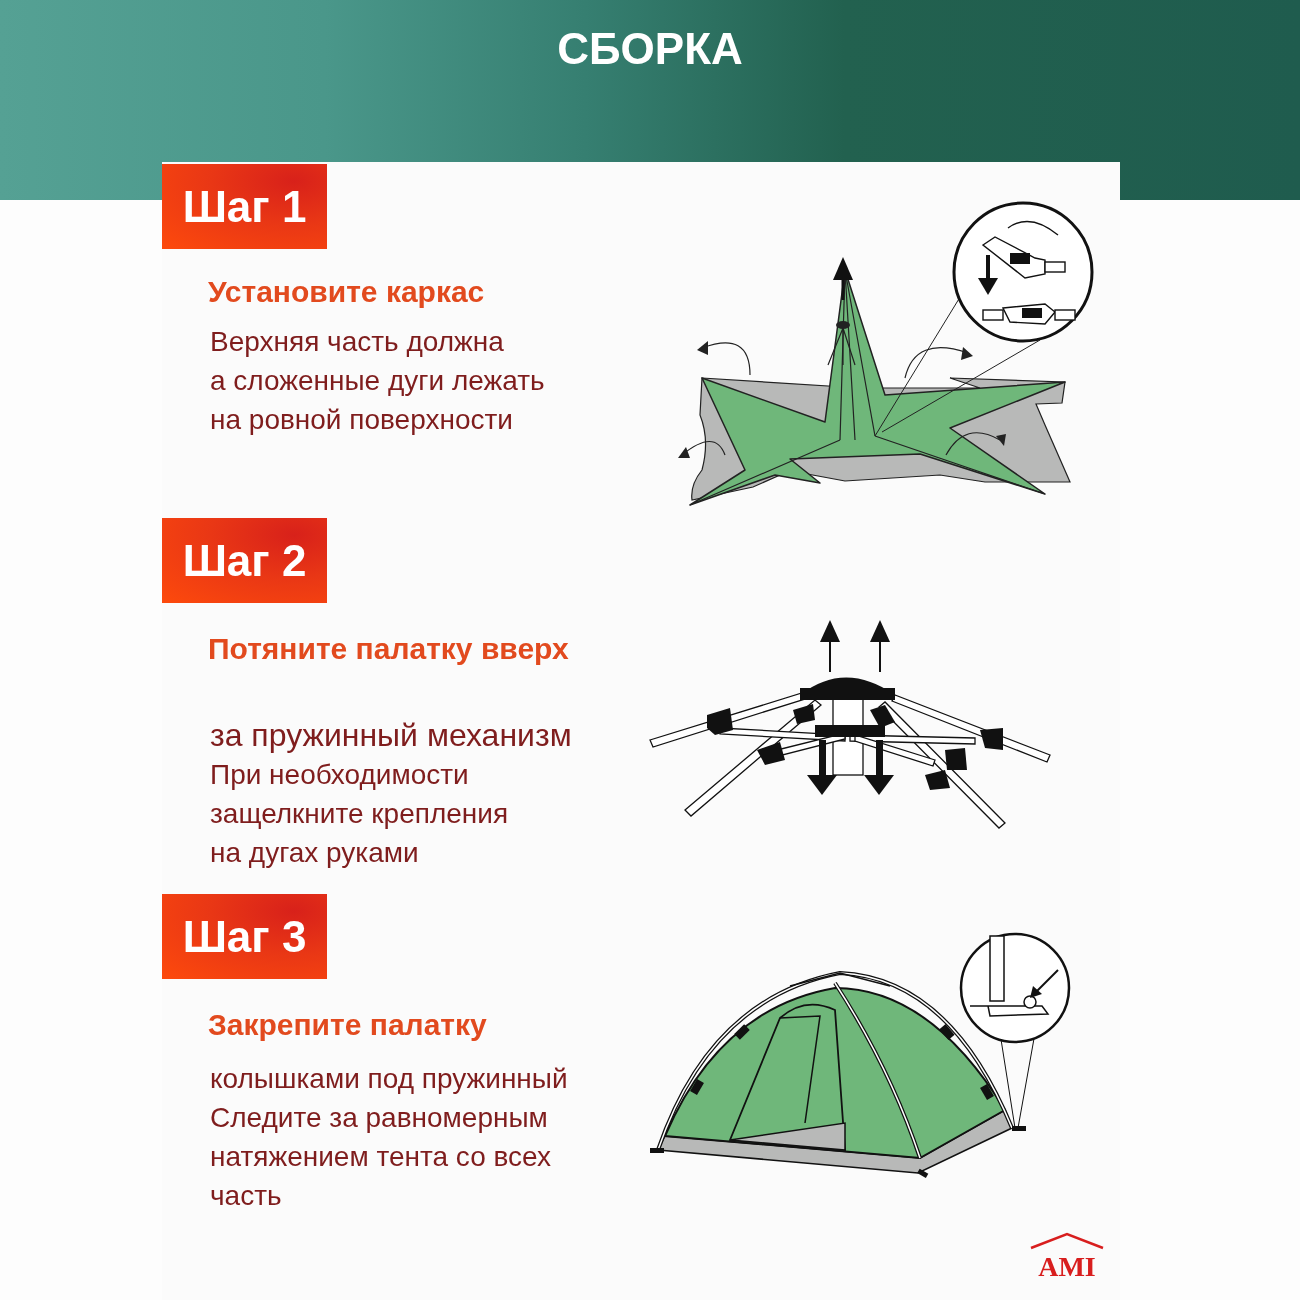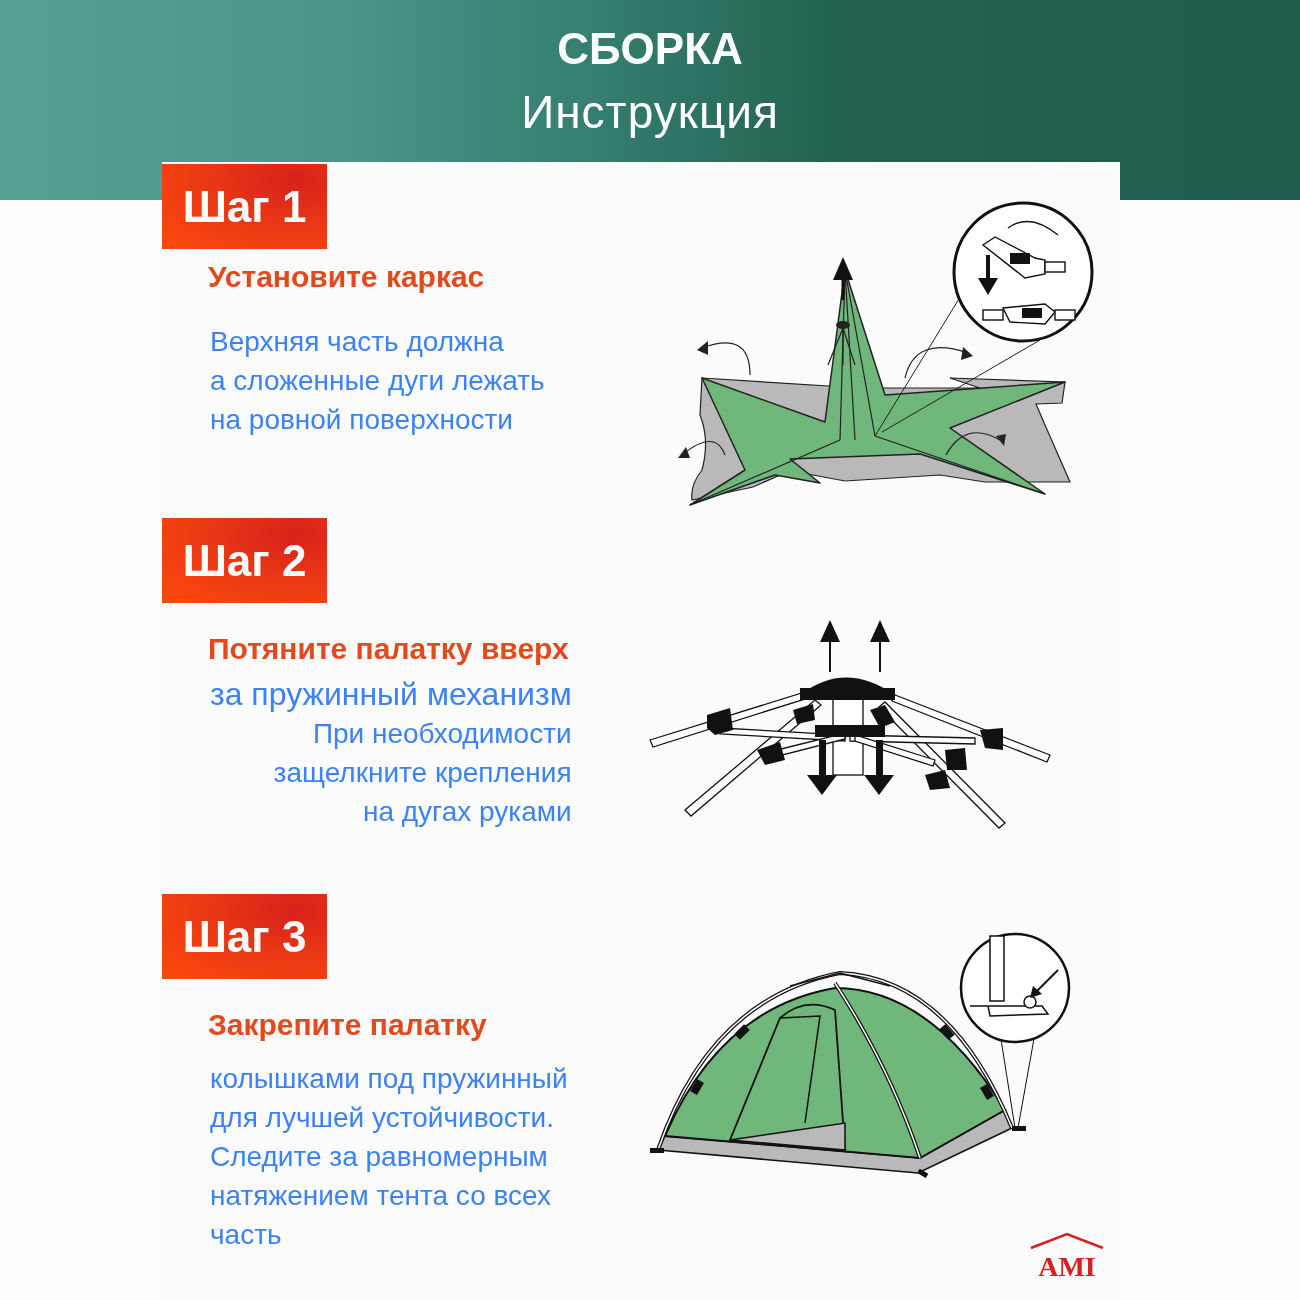--- a/index.html
+++ b/index.html
@@ -28,39 +28,38 @@
   .step-badge {
     position: absolute; left: 162px; width: 165px; height: 85px;
     background: radial-gradient(ellipse at 80% 20%, #d8211a 0%, #e93715 45%, #fd4a0c 100%);
     color: #ffffff; font-weight: bold; font-size: 44px;
     display: flex; align-items: center; justify-content: center;
   }
   .step-heading {
     position: absolute; left: 208px; color: #e24a1e;
     font-size: 30px; font-weight: bold; white-space: nowrap;
   }
-  .step-lines { position: absolute; left: 210px; color: #3b82f6; font-size: 28px; }
+  .step-lines { position: absolute; left: 210px; color: #7f1d1d; font-size: 28px; }
   .step-lines .line { height: 39px; line-height: 39px; white-space: nowrap; }
 
   .illus { position: absolute; }
 
   .logo { position: absolute; left: 1027px; top: 1232px; width: 80px; height: 48px; }
 </style>
 </head>
 <body>
 
 <div class="header">
   <div class="title">СБОРКА</div>
-  <div class="subtitle">Инструкция</div>
 </div>
 
 <div class="content-bg"></div>
 
 <div class="step-badge" style="top:164px;">Шаг 1</div>
-<div class="step-heading" style="top:260px;">Установите каркас</div>
+<div class="step-heading" style="top:275px;">Установите каркас</div>
 <div class="step-lines" style="top:322px;">
   <div class="line">Верхняя часть должна</div>
   <div class="line">а сложенные дуги лежать</div>
   <div class="line">на ровной поверхности</div>
 </div>
 
 <svg class="illus" style="left:650px; top:200px;" width="460" height="320" viewBox="0 0 460 320">
 
   <path d="M52 178 L210 188 L330 188 L300 178 L415 182 L412 203 L386 204 L395 225 L420 282 L335 282 L290 275 L195 281 L152 273 L148 267 L103 287 L42 300 Q40 285 52 270 Q60 240 50 215 Z" fill="#b8b9b8" stroke="#222" stroke-width="1.2"></path>
 
@@ -96,21 +95,21 @@
   </g>
   <rect x="360" y="53" width="20" height="11" fill="#111"></rect>
   <rect x="372" y="108" width="20" height="10" fill="#111"></rect>
   <path d="M358 28 Q380 12 408 35" fill="none" stroke="#111" stroke-width="1.4"></path>
   <line x1="338" y1="55" x2="338" y2="80" stroke="#111" stroke-width="4"></line>
   <polygon points="338,95 328,78 348,78" fill="#111"></polygon>
 </svg>
 
 <div class="step-badge" style="top:518px;">Шаг 2</div>
 <div class="step-heading" style="top:632px;">Потяните палатку вверх</div>
-<div class="step-lines" style="top:675px;text-align:right;">
+<div class="step-lines" style="top:716px;">
   <div class="line" style="font-size:32px;">за пружинный механизм</div>
   <div class="line">При необходимости</div>
   <div class="line">защелкните крепления</div>
   <div class="line">на дугах руками</div>
 </div>
 
 <svg class="illus" style="left:645px; top:610px;" width="410" height="220" viewBox="0 0 410 220">
   <g stroke="#111" stroke-width="1.3" fill="#fff">
 
     <rect x="188" y="85" width="30" height="80"></rect>
@@ -147,21 +146,20 @@
   <rect x="174" y="130" width="7" height="40" fill="#111"></rect>
   <polygon points="177,185 162,165 192,165" fill="#111"></polygon>
   <rect x="231" y="130" width="7" height="40" fill="#111"></rect>
   <polygon points="234,185 219,165 249,165" fill="#111"></polygon>
 </svg>
 
 <div class="step-badge" style="top:894px;">Шаг 3</div>
 <div class="step-heading" style="top:1008px;">Закрепите палатку</div>
 <div class="step-lines" style="top:1059px;">
   <div class="line">колышками под пружинный</div>
-  <div class="line">для лучшей устойчивости.</div>
   <div class="line">Следите за равномерным</div>
   <div class="line">натяжением тента со всех</div>
   <div class="line">часть</div>
 </div>
 
 <svg class="illus" style="left:650px; top:918px;" width="440" height="280" viewBox="0 0 440 280">
 
   <path d="M8 232 L268 255 L362 210 L355 192 L270 240 L15 218 Z" fill="#b8b9b8" stroke="#111" stroke-width="1.5"></path>
 
   <path d="M15 218 Q70 90 185 70 Q280 70 355 192 L270 240 Z" fill="#6fb77a" stroke="#111" stroke-width="2"></path>

